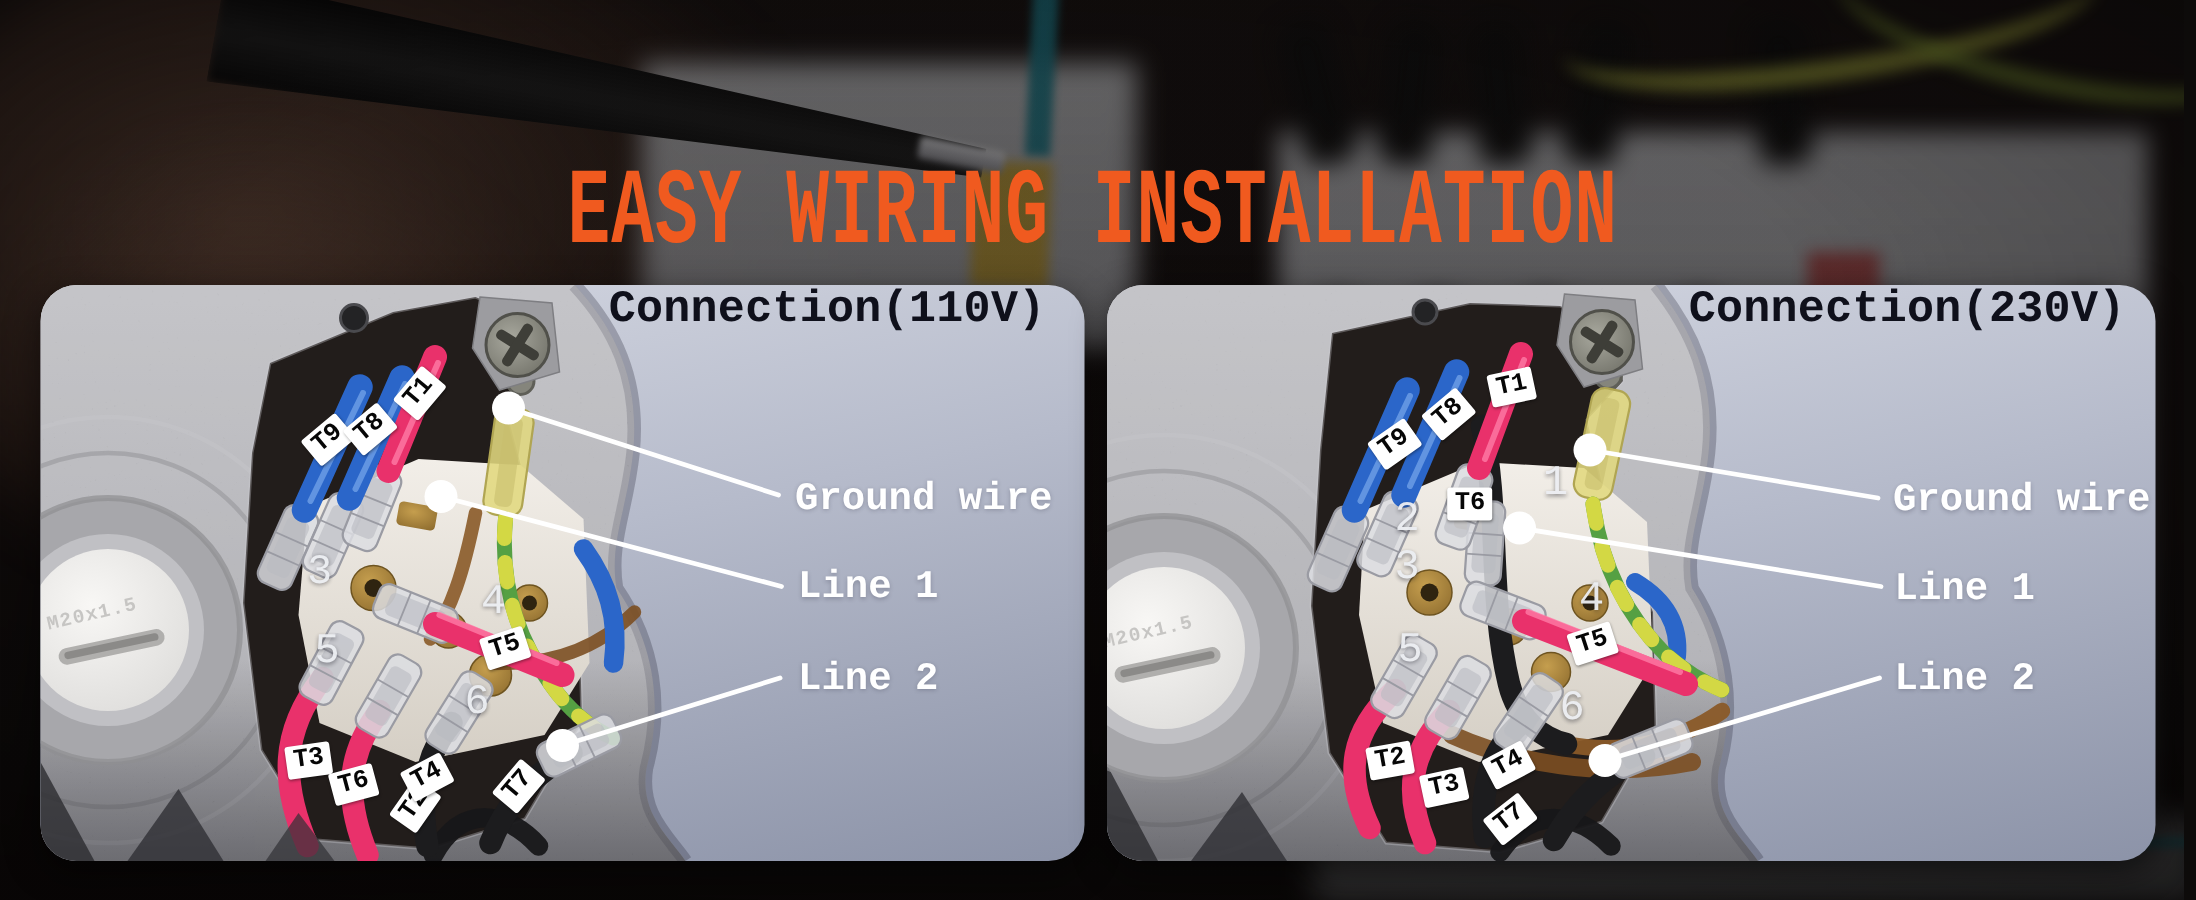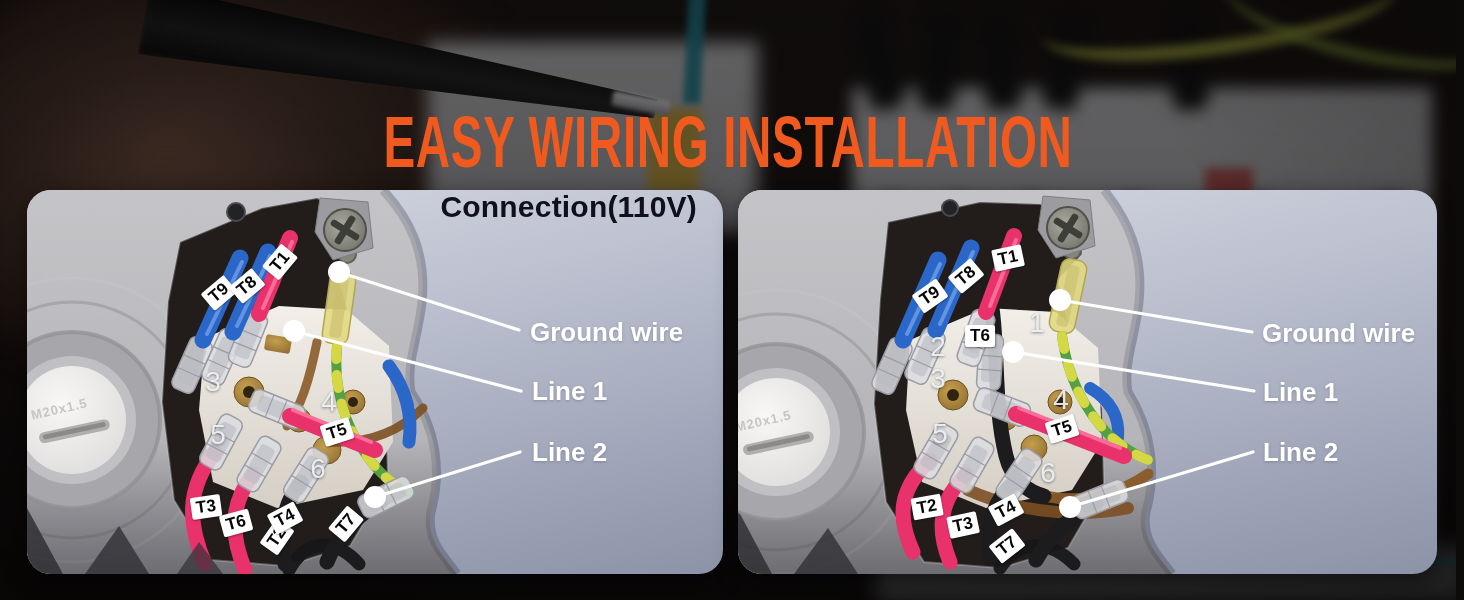--- a/index.html
+++ b/index.html
@@ -1,17 +1,17 @@
 <!DOCTYPE html>
 <html><head>
 <meta charset="utf-8">
 <style>
   html,body{margin:0;padding:0;background:#0d0b0a;}
   .stage{position:relative;width:1456px;height:600px;overflow:hidden;
-         font-family:Liberation Sans, sans-serif;background:#191312;}
+         font-family:Liberation Mono, monospace;background:#191312;}
   
   .bg{position:absolute;inset:0;overflow:hidden;}
   .bg .blob{position:absolute;}
   .bg-hand{left:-90px;top:-60px;width:640px;height:460px;border-radius:50%;
     background:radial-gradient(ellipse at 40% 45%,rgba(166,117,92,.55),rgba(110,70,50,.25) 55%,rgba(0,0,0,0) 75%);
     filter:blur(18px);}
   .bg-finger{left:-40px;top:90px;width:420px;height:320px;border-radius:50%;
     background:radial-gradient(ellipse,rgba(150,104,82,.4),rgba(0,0,0,0) 70%);filter:blur(20px);}
   .bg-driver{left:140px;top:26px;width:520px;height:74px;background:linear-gradient(#050505,#232323 55%,#0a0a0a);
     clip-path:polygon(0 4%,100% 38%,100% 64%,0 100%);transform:rotate(10deg);filter:blur(3px);}
@@ -333,20 +333,21 @@
       <g stroke="#fff" stroke-width="3.2" stroke-linecap="round">
         <line x1="322" y1="110" x2="514" y2="142"></line>
         <line x1="275" y1="162" x2="516" y2="201"></line>
         <line x1="332" y1="317" x2="515" y2="262"></line>
       </g>
       <circle cx="322" cy="110" r="11" fill="#fff"></circle>
       <circle cx="275" cy="162" r="11" fill="#fff"></circle>
       <circle cx="332" cy="317" r="11" fill="#fff"></circle>
     </svg>
 
+    <h2 class="panel-header" style="right:20px">Connection(230V)</h2>
     <div class="callout" style="left:524px;top:143px">Ground wire</div>
     <div class="callout" style="left:525px;top:202px">Line 1</div>
     <div class="callout" style="left:525px;top:262px">Line 2</div>
     <div class="tag" style="left:192px;top:106px;--r:-35deg">T9</div>
     <div class="tag" style="left:228px;top:86px;--r:-40deg">T8</div>
     <div class="tag" style="left:270px;top:68px;--r:-12deg">T1</div>
     <div class="tag" style="left:242px;top:146px;--r:0deg">T6</div>
     <div class="tag" style="left:324px;top:239px;--r:-18deg">T5</div>
     <div class="tag" style="left:189px;top:317px;--r:-10deg">T2</div>
     <div class="tag" style="left:225px;top:335px;--r:-12deg">T3</div>

